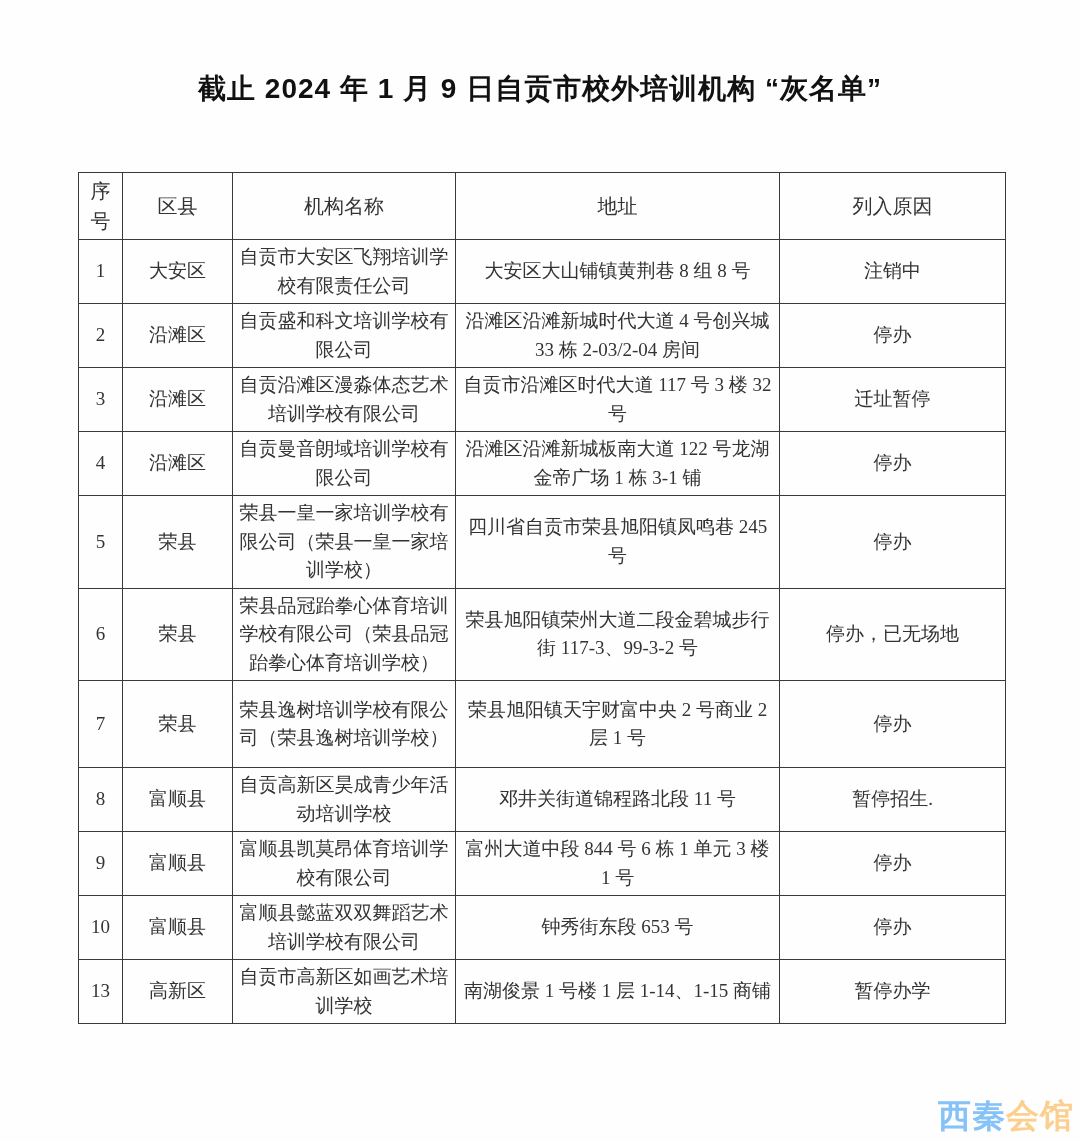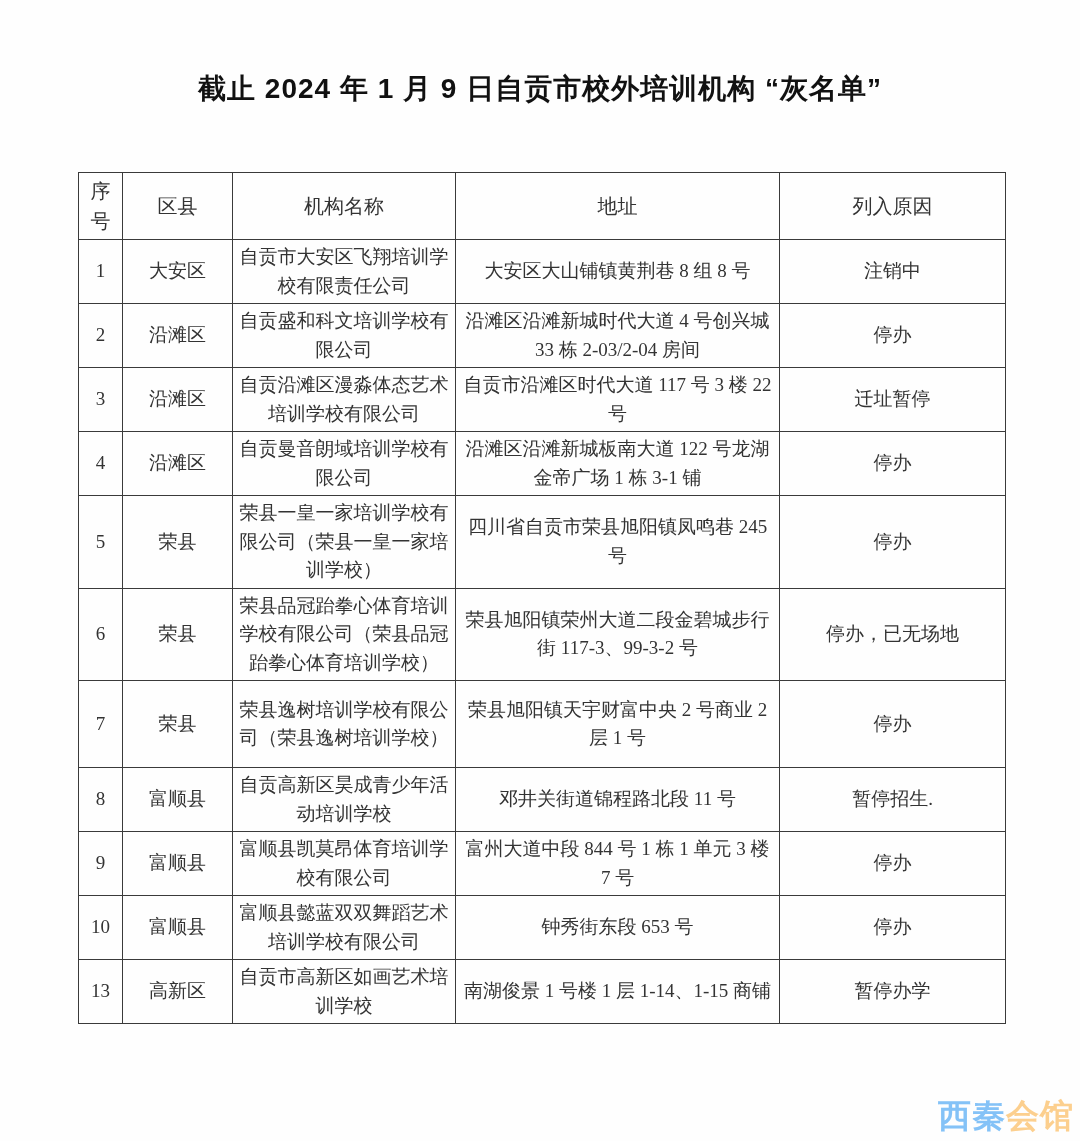--- a/index.html
+++ b/index.html
@@ -112,21 +112,21 @@
     <td class="c-idx">2</td>
     <td class="c-district">沿滩区</td>
     <td class="c-name">自贡盛和科文培训学校有限公司</td>
     <td class="c-addr">沿滩区沿滩新城时代大道 4 号创兴城 33 栋 2-03/2-04 房间</td>
     <td class="c-reason">停办</td>
   </tr>
         <tr>
     <td class="c-idx">3</td>
     <td class="c-district">沿滩区</td>
     <td class="c-name">自贡沿滩区漫淼体态艺术培训学校有限公司</td>
-    <td class="c-addr">自贡市沿滩区时代大道 117 号 3 楼 22 号</td>
+    <td class="c-addr">自贡市沿滩区时代大道 117 号 3 楼 32 号</td>
     <td class="c-reason">迁址暂停</td>
   </tr>
         <tr>
     <td class="c-idx">4</td>
     <td class="c-district">沿滩区</td>
     <td class="c-name">自贡曼音朗域培训学校有限公司</td>
     <td class="c-addr">沿滩区沿滩新城板南大道 122 号龙湖金帝广场 1 栋 3-1 铺</td>
     <td class="c-reason">停办</td>
   </tr>
         <tr>
@@ -154,21 +154,21 @@
     <td class="c-idx">8</td>
     <td class="c-district">富顺县</td>
     <td class="c-name">自贡高新区昊成青少年活动培训学校</td>
     <td class="c-addr">邓井关街道锦程路北段 11 号</td>
     <td class="c-reason">暂停招生.</td>
   </tr>
         <tr>
     <td class="c-idx">9</td>
     <td class="c-district">富顺县</td>
     <td class="c-name">富顺县凯莫昂体育培训学校有限公司</td>
-    <td class="c-addr">富州大道中段 844 号 1 栋 1 单元 3 楼 7 号</td>
+    <td class="c-addr">富州大道中段 844 号 6 栋 1 单元 3 楼 1 号</td>
     <td class="c-reason">停办</td>
   </tr>
         <tr>
     <td class="c-idx">10</td>
     <td class="c-district">富顺县</td>
     <td class="c-name">富顺县懿蓝双双舞蹈艺术培训学校有限公司</td>
     <td class="c-addr">钟秀街东段 653 号</td>
     <td class="c-reason">停办</td>
   </tr>
         <tr>

